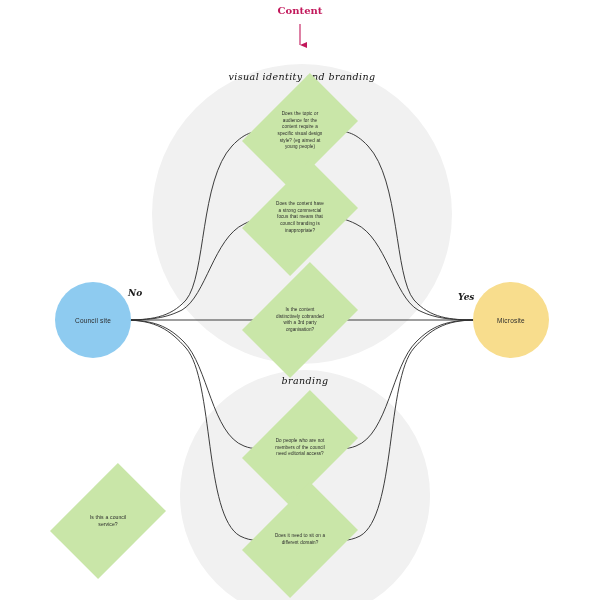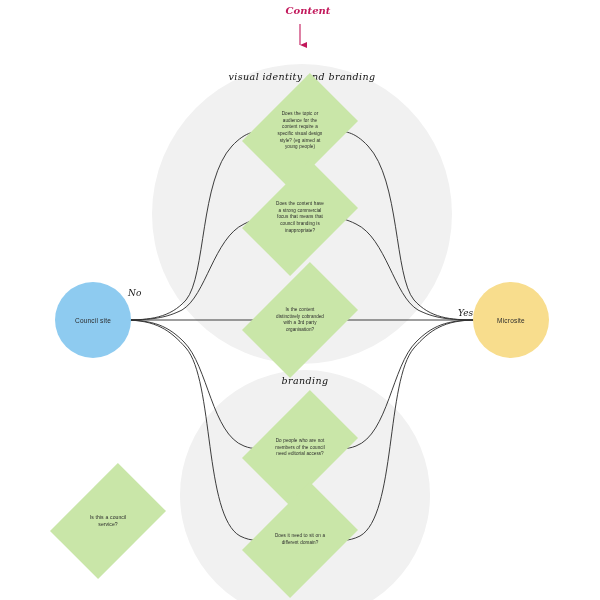--- a/index.html
+++ b/index.html
@@ -88,37 +88,35 @@
     letter-spacing: 0.05px;
     word-spacing: 0.3px;
   }
   .diamond.orphan .txt { font-size: 5.1px; }
 
   
   .edge-label {
     position: absolute;
     font-family: "DejaVu Serif", serif;
     font-style: italic;
-    font-weight: normal;
+    font-weight: bold;
     font-size: 9px;
     color: #1a1a1a;
     white-space: nowrap;
   }
 
   
   .title-text {
     position: absolute;
     font-family: "DejaVu Serif", serif;
-    font-style: italic;
     font-weight: bold;
     font-size: 10px;
     color: #c2185b;
     white-space: nowrap;
     transform: translateX(-50%);
-    margin-left: 8px;
   }
 </style>
 </head>
 <body>
 
 <div id="canvas">
 
   <div class="title-text" style="left:300px; top:5px;">Content</div>
 
   <div class="group-blob" style="left:152px; top:64px; width:300px; height:300px;"></div>
@@ -169,21 +167,21 @@
   <div class="circle-node council" style="left:55px; top:282px; width:76px; height:76px;">
     <span>Council site</span>
   </div>
 
   <div class="circle-node microsite" style="left:473px; top:282px; width:76px; height:76px;">
     <span>Microsite</span>
   </div>
 
   <div class="edge-label" style="left:128px; top:288px;">No</div>
 
-  <div class="edge-label" style="left:458px; top:308px;text-align:right;">Yes</div>
+  <div class="edge-label" style="left:458px; top:292px;text-align:right;">Yes</div>
 
   <div class="diamond" style="left:266px; top:83px; width:68px; height:96px;">
     <div class="face"></div>
     <div class="txt">Does the topic or audience for the content require a specific visual design style? (eg aimed at young people)</div>
   </div>
 
   <div class="diamond" style="left:266px; top:170px; width:68px; height:96px;">
     <div class="face"></div>
     <div class="txt">Does the content have a strong commercial focus that means that council branding is inappropriate?</div>
   </div>

